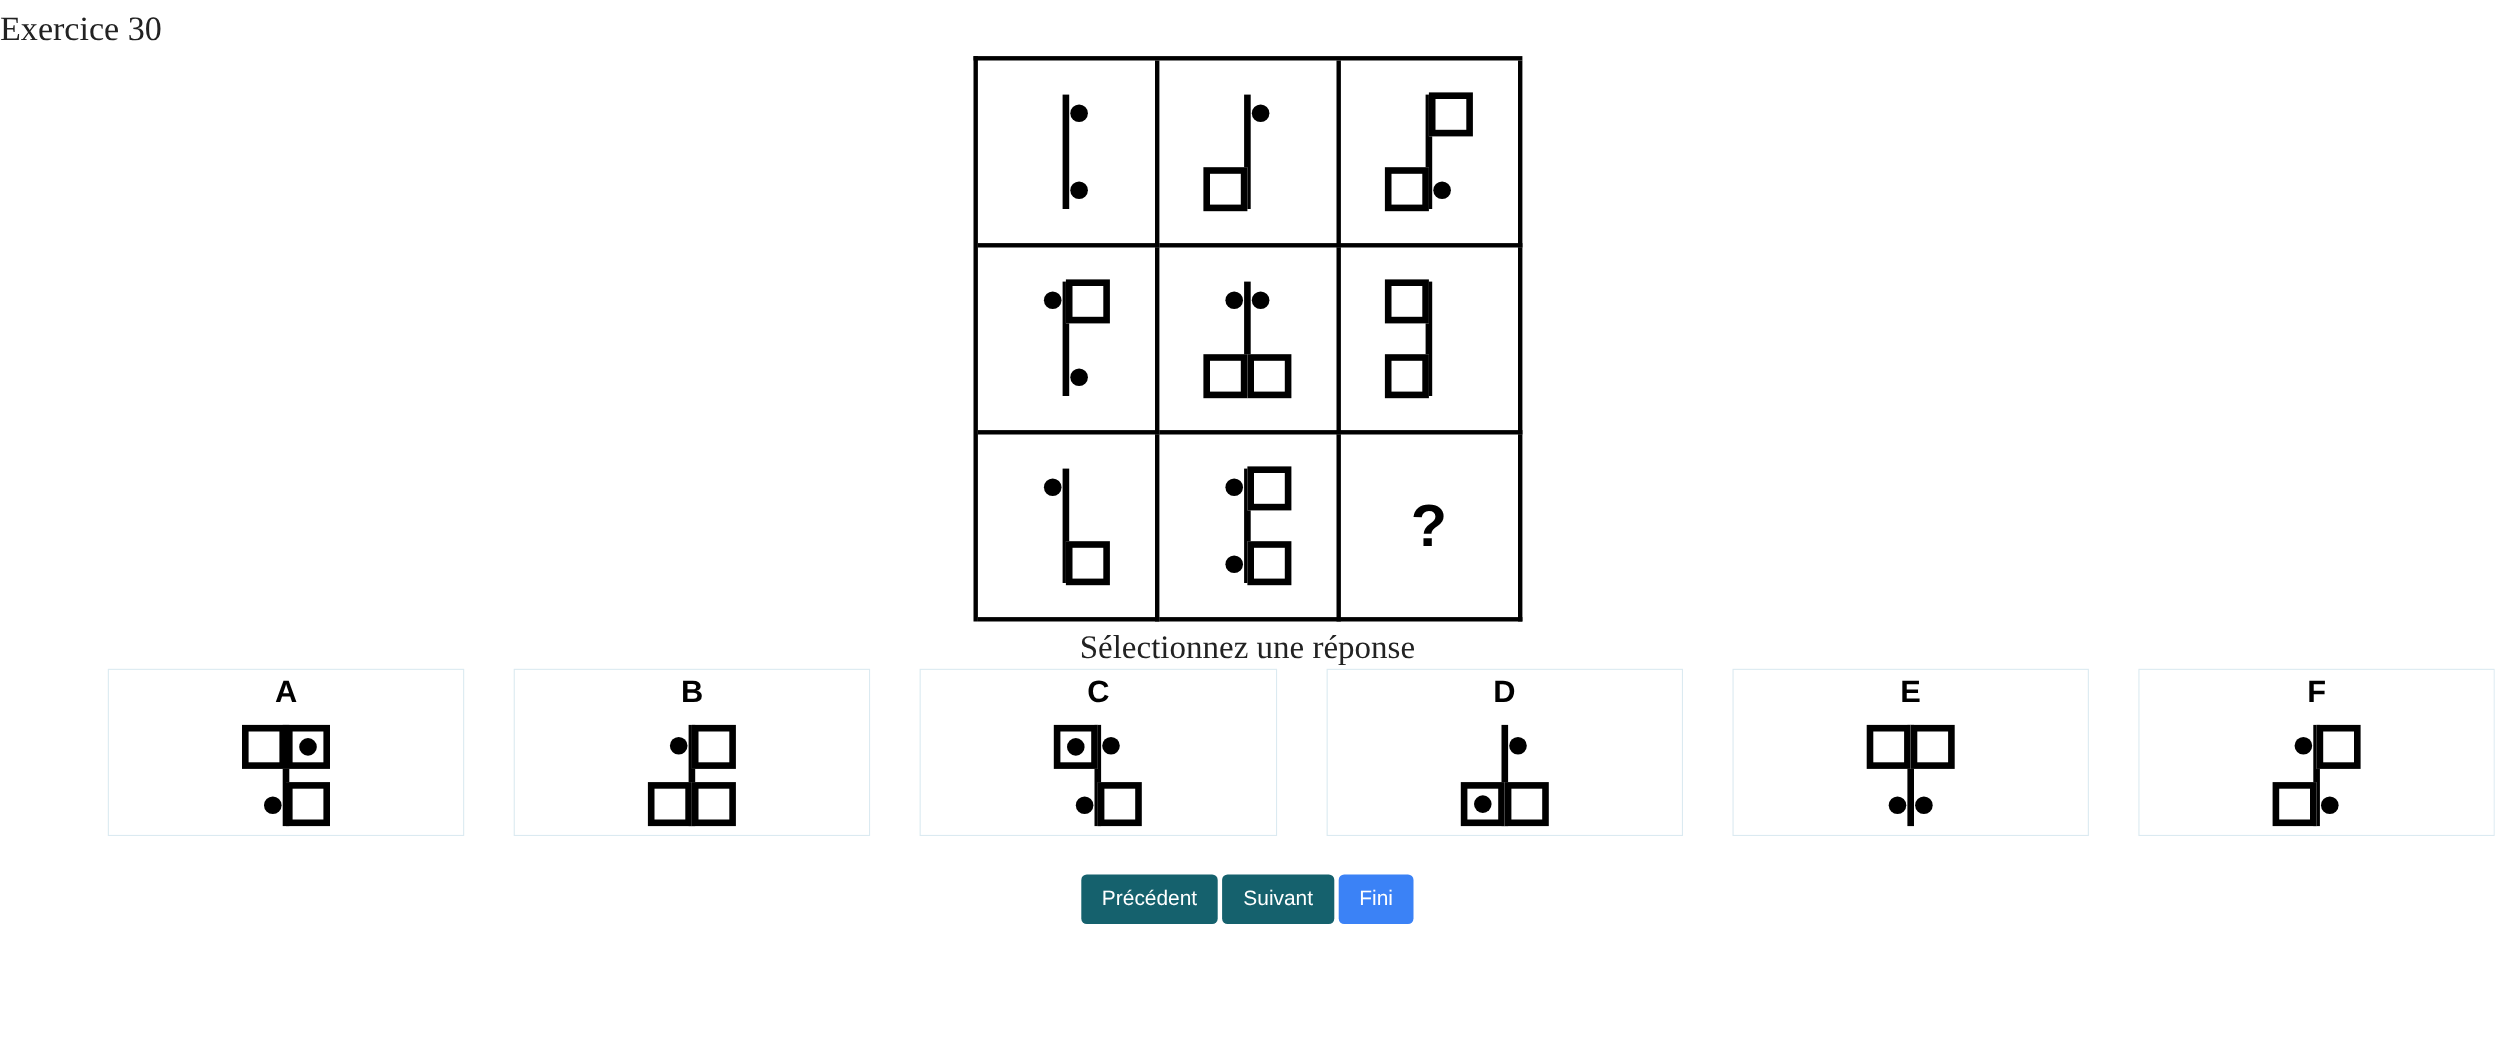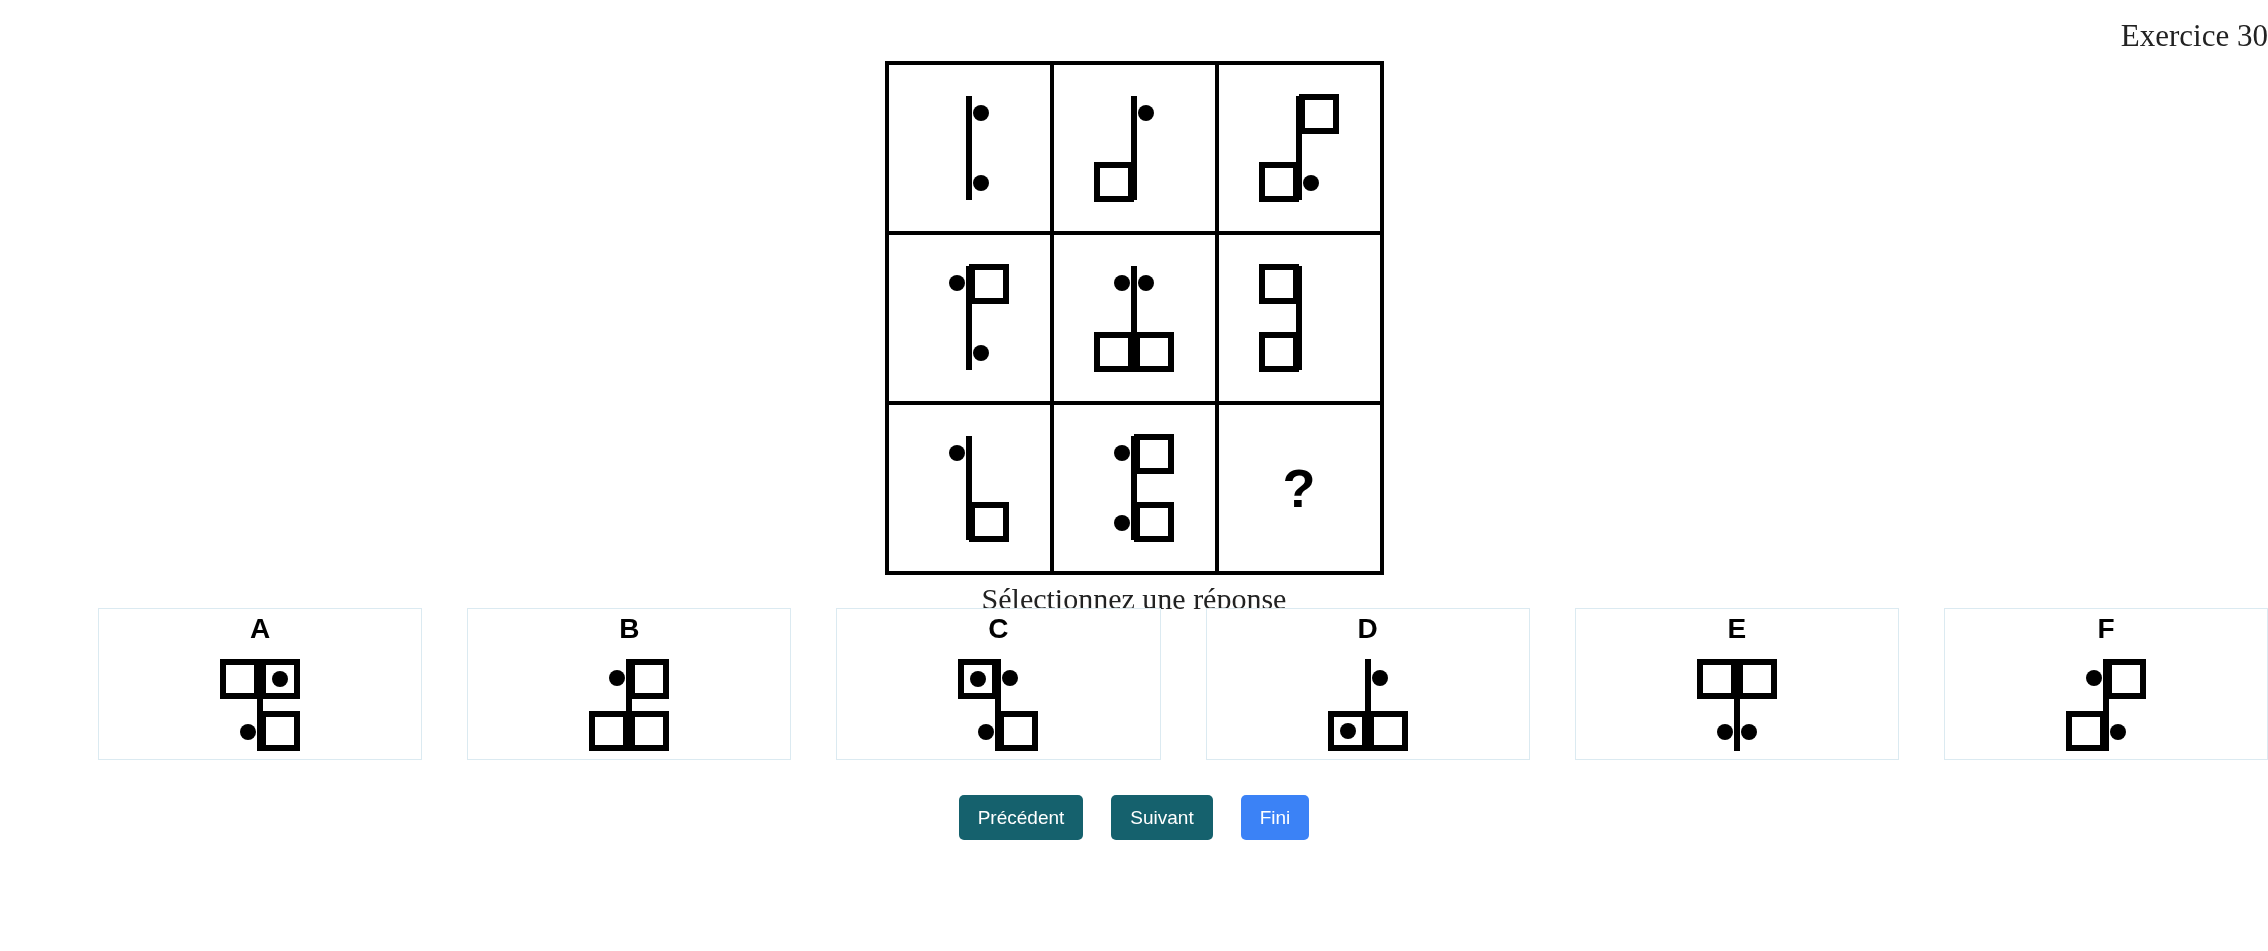--- a/index.html
+++ b/index.html
@@ -12,25 +12,25 @@
     height: 951px;
     font-family: "Liberation Serif", serif;
     color: #000000;
     overflow: hidden;
     position: relative;
   }
 
   
   .page-title {
     width: 100%;
-    text-align: right;
+    text-align: left;
     font-family: "Liberation Serif", serif;
     font-size: 31px;
     line-height: 1;
-    padding-top: 20px;
+    padding-top: 10px;
     color: #222222;
   }
 
   
   .matrix-wrap {
     width: 100%;
     display: flex;
     justify-content: center;
     margin-top: 10px;
   }
@@ -184,21 +184,21 @@
 
   
   .footer {
     position: absolute;
     left: 0;
     top: 795px;
     width: 2268px;
     display: flex;
     justify-content: center;
     align-items: center;
-    gap: 28px;
+    gap: 4px;
   }
   .btn {
     font-family: "Liberation Sans", sans-serif;
     font-size: 19px;
     line-height: 1;
     color: #ffffff;
     border: none;
     border-radius: 5px;
     padding: 13px 19px;
     cursor: pointer;

